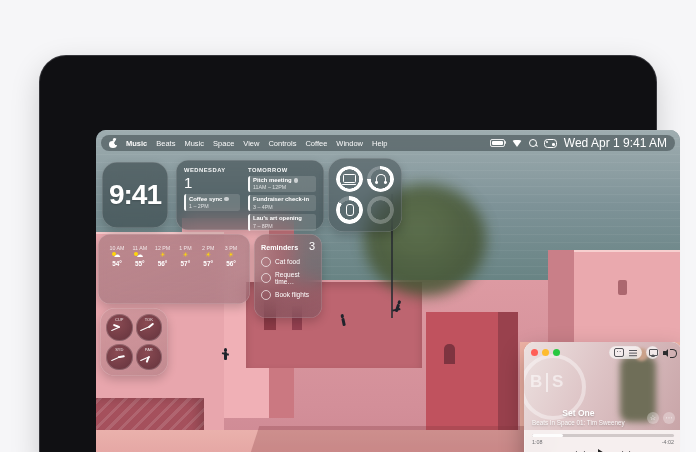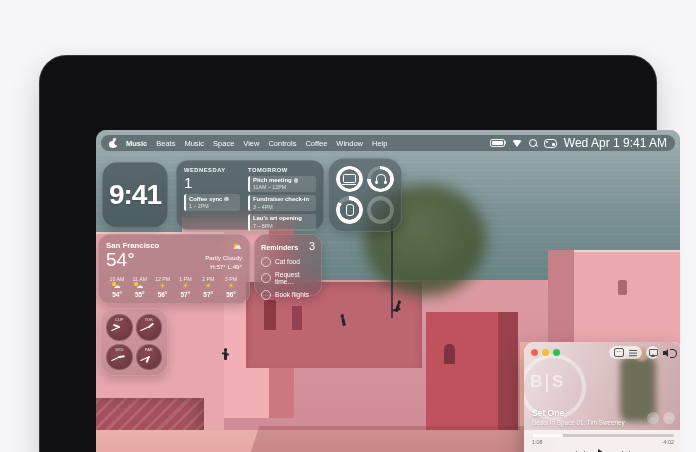--- a/index.html
+++ b/index.html
@@ -124,21 +124,21 @@
   .wx-cloud{font-family:"DejaVu Sans",sans-serif;font-size:8px;}
   .wx-hours{display:flex;justify-content:space-between;margin-top:4px;}
   .wx-h{display:flex;flex-direction:column;align-items:center;width:22px;}
   .wx-ht{font-size:5.3px;opacity:.8;}
   .wx-hi{font-family:"DejaVu Sans",sans-serif;font-size:7px;line-height:1.4;height:9px;}
   .wx-sun{color:#ffd60a;}
   .wx-part{color:#fff;position:relative;}
   .wx-part::before{content:"";position:absolute;left:-2px;top:0.5px;width:4px;height:4px;border-radius:50%;background:#ffd60a;z-index:-1;}
   .wx-hv{font-size:6.4px;font-weight:bold;}
   
-  .w-rem{left:158px;top:104px;width:68px;height:62px;border-radius:12px;
+  .w-rem{left:158px;top:104px;width:68px;height:84px;border-radius:12px;
     background:linear-gradient(160deg,rgba(140,100,105,.6),rgba(110,80,90,.5));
     padding:6px 7px;box-sizing:border-box;display:flex;flex-direction:column;}
   .rem-head{display:flex;justify-content:space-between;align-items:baseline;}
   .rem-title{font-size:7.2px;font-weight:bold;}
   .rem-count{font-size:11px;font-weight:300;}
   .rem-row{display:flex;align-items:center;gap:4px;margin-top:4.5px;}
   .rem-circle{width:8px;height:8px;border:1px solid rgba(255,255,255,.65);border-radius:50%;flex:none;}
   .rem-label{font-size:6.6px;}
   
   .w-wc{left:4px;top:178px;width:68px;height:68px;border-radius:15px;
@@ -178,21 +178,21 @@
   .ic-vol .wav{position:absolute;left:7px;top:1.5px;width:6px;height:7px;border:1.2px solid #2c2c2e;border-left:none;border-top-right-radius:7px;border-bottom-right-radius:7px;border-top-left-radius:0;border-bottom-left-radius:0;}
   .mw-art{position:absolute;left:0;top:0;right:0;height:88px;
     background:linear-gradient(115deg,#ece1e0 0%,#ddc3c5 45%,#c8a4a7 100%);overflow:hidden;}
   .art-person{position:absolute;right:26px;top:14px;width:36px;height:66px;background:#6f6e58;border-radius:9px;filter:blur(3px);}
   .art-head{position:absolute;right:34px;top:6px;width:13px;height:13px;border-radius:50%;background:#caa188;filter:blur(1.5px);}
   .bs-ring{position:absolute;left:-4px;top:12px;width:58px;height:58px;border:4.5px solid rgba(255,255,255,.4);border-radius:50%;}
   .bs-letters{position:absolute;left:6px;top:30px;display:flex;align-items:center;gap:4px;
     color:rgba(255,255,255,.55);font-weight:bold;font-size:17px;}
   .bs-bar{width:1.6px;height:19px;background:rgba(255,255,255,.55);}
   .mw-meta{position:absolute;left:8px;bottom:46px;z-index:3;text-shadow:0 1px 2px rgba(0,0,0,.25);}
-  .mw-song{font-size:8.5px;font-weight:bold;color:#fff;}
+  .mw-song{font-size:8.5px;font-weight:bold;color:#fff;text-align:center;}
   .mw-album{font-size:6.3px;color:rgba(255,255,255,.92);margin-top:1px;}
   .mw-meta-icons{position:absolute;right:7px;bottom:48px;display:flex;gap:4px;z-index:3;}
   .mcirc{width:12px;height:12px;border-radius:50%;background:rgba(255,255,255,.3);display:flex;align-items:center;justify-content:center;
     color:#fff;font-size:7px;font-family:"DejaVu Sans",sans-serif;}
   .mw-progress{position:absolute;left:8px;right:8px;top:92px;}
   .mw-track{height:3px;border-radius:2px;background:rgba(120,110,112,.3);overflow:hidden;}
   .mw-fill{width:22%;height:100%;background:#fdfdfd;border-radius:2px;}
   .mw-times{display:flex;justify-content:space-between;font-size:5.4px;color:#6f6f72;margin-top:2px;}
   .mw-transport{position:absolute;left:0;right:0;bottom:4px;height:24px;display:flex;align-items:center;justify-content:center;gap:13px;color:#2c2c2e;}
   .t-shuffle,.t-repeat{font-family:"DejaVu Sans",sans-serif;font-size:9px;}
@@ -297,31 +297,20 @@
         <div class="bcell">
           <span class="ring ring-85"></span>
           <span class="bic-mouse"></span>
         </div>
         <div class="bcell">
           <span class="ring ring-0"></span>
         </div>
       </div>
 
       <div class="abs widget w-wx">
-        <div class="wx-top">
-          <div>
-            <div class="wx-city">San Francisco</div>
-            <div class="wx-temp">54°</div>
-          </div>
-          <div class="wx-right">
-            <div class="wx-cloud">⛅</div>
-            <div>Partly Cloudy</div>
-            <div>H:57° L:49°</div>
-          </div>
-        </div>
         <div class="wx-hours">
           <div class="wx-h">
             <span class="wx-ht">10 AM</span>
             <span class="wx-hi wx-part">☁</span>
             <span class="wx-hv">54°</span>
           </div>
           <div class="wx-h">
             <span class="wx-ht">11 AM</span>
             <span class="wx-hi wx-part">☁</span>
             <span class="wx-hv">55°</span>

